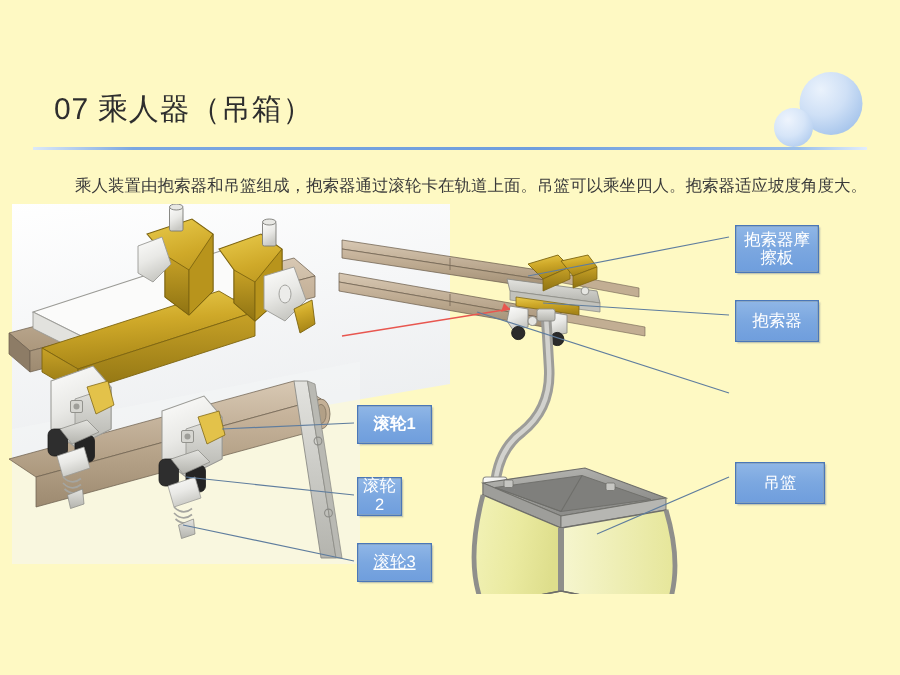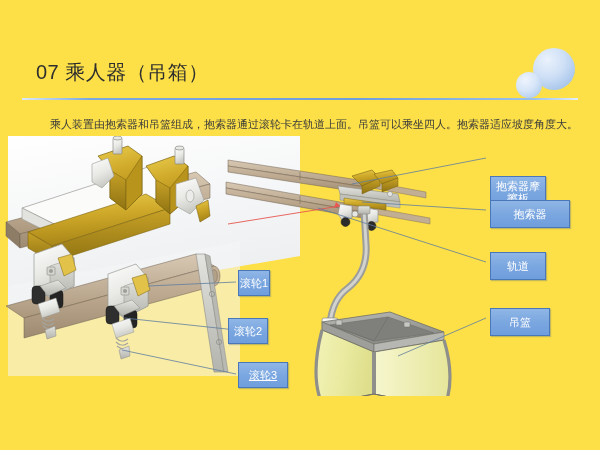--- a/index.html
+++ b/index.html
@@ -1,19 +1,19 @@
 <!DOCTYPE html>
 <html><head>
 <meta charset="utf-8">
 <style>
   html,body{margin:0;padding:0;background:#fff;}
   body{width:600px;height:450px;overflow:hidden;
        font-family:"Liberation Sans","DejaVu Sans",sans-serif;
        -webkit-font-smoothing:antialiased;}
-  .slide{position:relative;width:600px;height:450px;background:#fde047;}
+  .slide{position:relative;width:600px;height:450px;background:#fef9c3;}
 
   
   .deco{position:absolute;pointer-events:none;}
   .circle-big{left:533px;top:48px;width:42px;height:42px;border-radius:50%;
     background:radial-gradient(circle at 34% 28%,#eaf2fc 0%,#cfe0f6 42%,#a8c6ec 78%,#93b7e6 100%);}
   .circle-small{left:516px;top:72px;width:26px;height:26px;border-radius:50%;
     background:radial-gradient(circle at 36% 30%,#eef4fd 0%,#d6e5f8 45%,#aecaee 85%,#9abbe7 100%);}
 
   .title{position:absolute;left:36px;top:59px;font-size:20px;color:#2e2e2e;
          letter-spacing:.5px;white-space:nowrap;}
@@ -26,26 +26,26 @@
   .stage{position:absolute;left:0;top:136px;width:600px;height:260px;}
   .stage svg{display:block;}
 
   
   .label{position:absolute;box-sizing:border-box;
          background:linear-gradient(to bottom,#8fb6e6 0%,#7ba7e0 50%,#6f9edd 100%);
          border:1.4px solid #4a77b8;color:#ffffff;font-size:11px;line-height:13px;
          text-align:center;display:flex;align-items:center;justify-content:center;
          box-shadow:1px 1px 1px rgba(90,110,140,.35);}
   .label.two-line{line-height:12px;}
-  .lab-a{left:490px;top:150px;width:56px;height:32px;margin-top:26px;}
-  .lab-b{left:490px;top:200px;width:80px;height:28px;}
+  .lab-a{left:490px;top:150px;width:56px;height:32px;}
+  .lab-b{left:490px;top:200px;width:56px;height:28px;}
   .lab-c{left:490px;top:252px;width:56px;height:28px;}
   .lab-d{left:490px;top:308px;width:60px;height:28px;}
-  .lab-1{left:238px;top:270px;width:32px;height:26px;}
-  .lab-2{left:228px;top:318px;width:40px;height:26px;}
+  .lab-1{left:238px;top:270px;width:50px;height:26px;font-weight:bold;}
+  .lab-2{left:238px;top:318px;width:30px;height:26px;}
   .lab-3{left:238px;top:362px;width:50px;height:26px;text-decoration:underline;}
 </style>
 </head>
 <body>
 
 <div class="slide">
 
   <div class="deco circle-big"></div>
   <div class="deco circle-small"></div>
 
@@ -280,23 +280,20 @@
     </g>
   </svg>
   </div>
 
   <div class="label two-line lab-a">
     <span>抱索器摩擦板</span>
   </div>
   <div class="label lab-b">
     <span>抱索器</span>
   </div>
-  <div class="label lab-c">
-    <span>轨道</span>
-  </div>
   <div class="label lab-d">
     <span>吊篮</span>
   </div>
 
   <div class="label lab-1">
     <span>滚轮1</span>
   </div>
   <div class="label lab-2">
     <span>滚轮2</span>
   </div>

